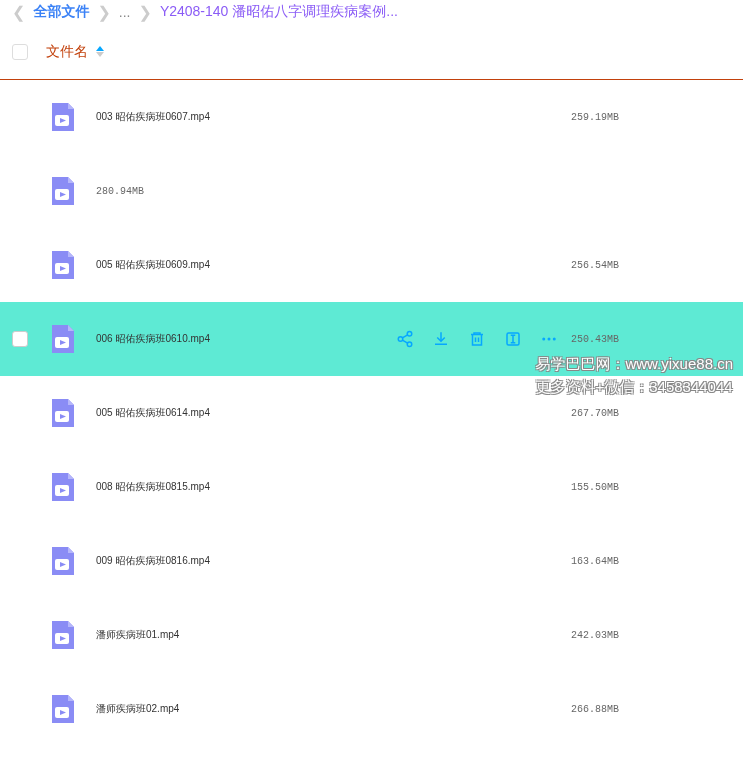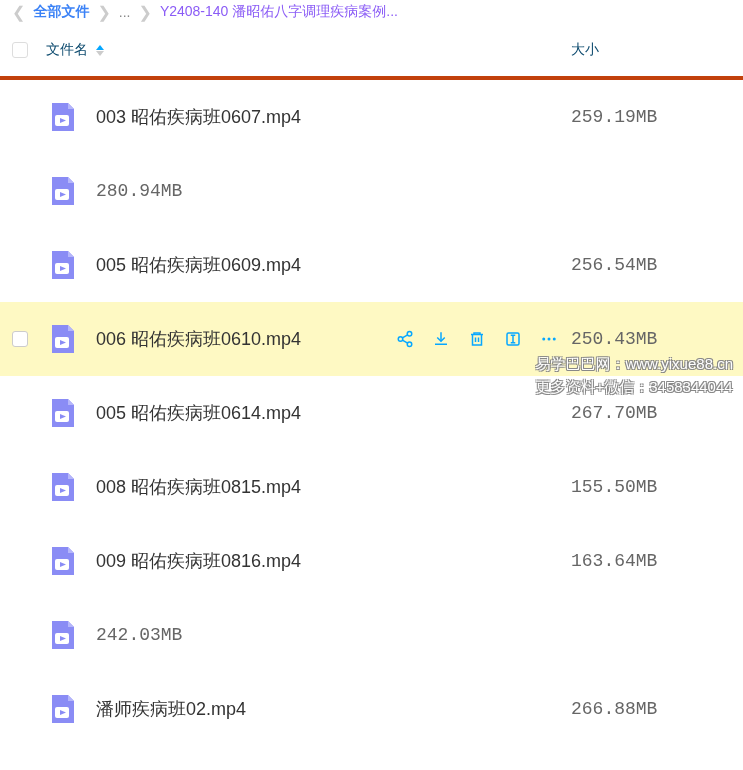--- a/index.html
+++ b/index.html
@@ -36,23 +36,23 @@
       color: #888;
     }
     .breadcrumb .current {
       color: #8b5cf6;
     }
     .header-row {
       display: flex;
       align-items: center;
       height: 56px;
       padding: 0 12px;
-      border-bottom: 4px solid #c2410c;
+      border-bottom: 1px solid #c2410c;
       font-size: 14px;
-      color: #0c4a6e;
+      color: #c2410c;
     }
     .header-checkbox {
       width: 16px;
       height: 16px;
       border: 1px solid #ddd;
       border-radius: 3px;
       margin-right: 18px;
       flex-shrink: 0;
     }
     .col-name {
@@ -84,25 +84,25 @@
     }
     .col-size {
       width: 160px;
       text-align: left;
     }
     .file-row {
       display: flex;
       align-items: center;
       height: 74px;
       padding: 0 12px;
-      font-size: 18px;
+      font-size: 10px;
       position: relative;
     }
     .file-row.hovered {
-      background: #fef9c3;
+      background: #5eead4;
     }
     .file-row .checkbox-space {
       width: 16px;
       margin-right: 18px;
       flex-shrink: 0;
     }
     .file-row.hovered .checkbox-space {
       border: 1px solid #ccc;
       height: 16px;
       border-radius: 3px;
@@ -174,21 +174,20 @@
 
 <div class="header-row">
   <div class="header-checkbox"></div>
   <div class="col-name">
     <span>文件名</span>
     <span class="sort-icon">
       <span class="up"></span>
       <span class="down"></span>
     </span>
   </div>
-  <div class="col-size">大小</div>
 </div>
 
 <div id="file-list">
     <div class="file-row">
     <div class="checkbox-space"></div>
     <div class="file-icon">
 <svg viewBox="0 0 32 32" xmlns="http://www.w3.org/2000/svg">
   <path d="M6 2 L22 2 L28 8 L28 30 L6 30 Z" fill="#8a8cf5"></path>
   <path d="M22 2 L28 8 L22 8 Z" fill="#b5b6fa"></path>
   <rect x="9" y="14" width="14" height="11" rx="2" fill="#fff"></rect>
@@ -319,20 +318,21 @@
   </div>
     <div class="file-row">
     <div class="checkbox-space"></div>
     <div class="file-icon">
 <svg viewBox="0 0 32 32" xmlns="http://www.w3.org/2000/svg">
   <path d="M6 2 L22 2 L28 8 L28 30 L6 30 Z" fill="#8a8cf5"></path>
   <path d="M22 2 L28 8 L22 8 Z" fill="#b5b6fa"></path>
   <rect x="9" y="14" width="14" height="11" rx="2" fill="#fff"></rect>
   <path d="M14 17 L20 19.5 L14 22 Z" fill="#8a8cf5"></path>
 </svg></div>
+    <div class="file-name">潘师疾病班01.mp4</div>
 
     <div class="file-size">242.03MB</div>
   </div>
     <div class="file-row">
     <div class="checkbox-space"></div>
     <div class="file-icon">
 <svg viewBox="0 0 32 32" xmlns="http://www.w3.org/2000/svg">
   <path d="M6 2 L22 2 L28 8 L28 30 L6 30 Z" fill="#8a8cf5"></path>
   <path d="M22 2 L28 8 L22 8 Z" fill="#b5b6fa"></path>
   <rect x="9" y="14" width="14" height="11" rx="2" fill="#fff"></rect>

